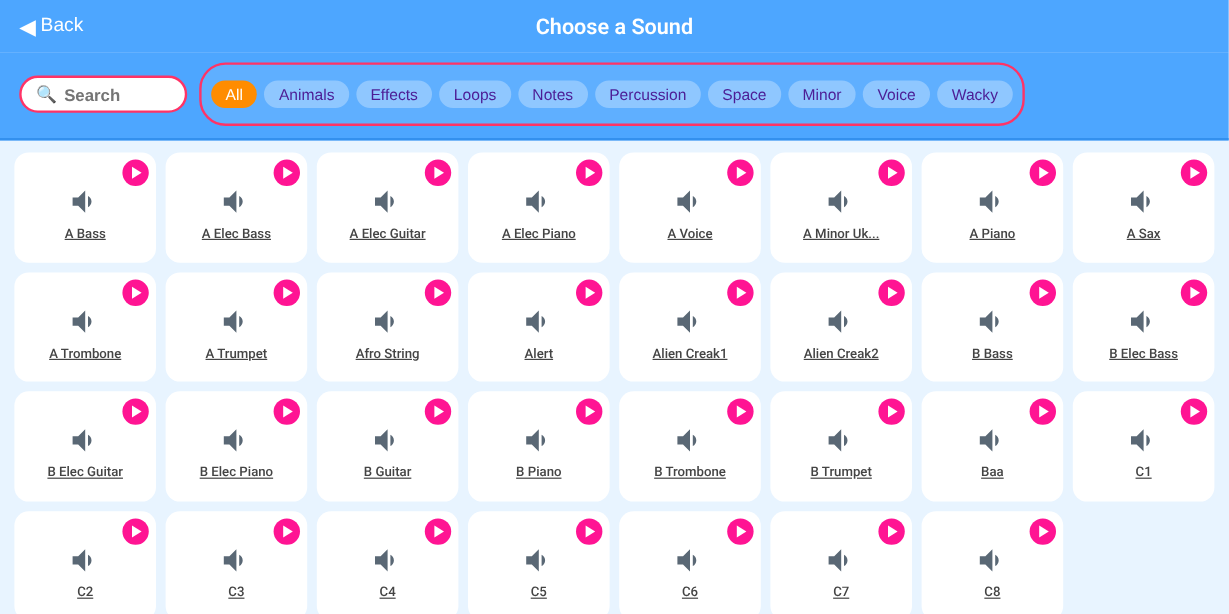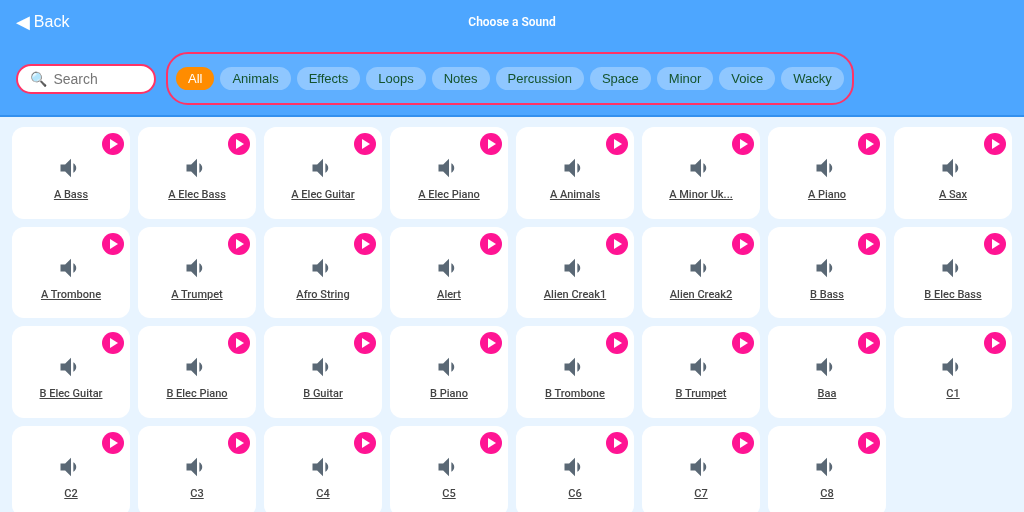--- a/index.html
+++ b/index.html
@@ -32,21 +32,21 @@
       border: none;
     }
     .back-arrow {
       font-size: 18px;
     }
     .header-title {
       position: absolute;
       left: 50%;
       transform: translateX(-50%);
       color: white;
-      font-size: 12px;
+      font-size: 18px;
       font-weight: 600;
     }
 
     
     .toolbar {
       background: #4da6ff;
       padding: 8px 16px 10px;
       display: flex;
       align-items: center;
       gap: 10px;
@@ -66,39 +66,40 @@
       color: #aaa;
       font-size: 14px;
     }
     .search-input {
       border: none;
       outline: none;
       font-size: 14px;
       color: #333;
       width: 90px;
       background: transparent;
+      font-weight: bold;
     }
     .filter-tabs {
       display: flex;
       gap: 6px;
       flex-wrap: nowrap;
       border: 2.5px solid #ff3366;
       border-radius: 22px;
       padding: 13px 8px;
       background: rgba(255,255,255,0.1);
     }
     .filter-tab {
       padding: 4px 12px;
       border-radius: 16px;
       font-size: 13px;
       font-weight: 500;
       cursor: pointer;
       border: none;
       background: rgba(255,255,255,0.3);
-      color: #14532d;
+      color: #4c1d95;
     }
     .filter-tab.active {
       background: #ff8c00;
       color: white;
     }
 
     
     .grid-container {
       padding: 10px 12px;
       display: grid;
@@ -227,21 +228,21 @@
       <div class="speaker"><svg viewBox="0 0 24 24" xmlns="http://www.w3.org/2000/svg">
   <path d="M3 9v6h4l5 5V4L7 9H3zm13.5 3c0-1.77-1.02-3.29-2.5-4.03v8.05c1.48-.73 2.5-2.25 2.5-4.02z"></path>
 </svg></div>
       <div class="sound-name">A Elec Piano</div>
     </div>
     <div class="sound-card">
       <div class="play-btn"></div>
       <div class="speaker"><svg viewBox="0 0 24 24" xmlns="http://www.w3.org/2000/svg">
   <path d="M3 9v6h4l5 5V4L7 9H3zm13.5 3c0-1.77-1.02-3.29-2.5-4.03v8.05c1.48-.73 2.5-2.25 2.5-4.02z"></path>
 </svg></div>
-      <div class="sound-name">A Animals</div>
+      <div class="sound-name">A Voice</div>
     </div>
     <div class="sound-card">
       <div class="play-btn"></div>
       <div class="speaker"><svg viewBox="0 0 24 24" xmlns="http://www.w3.org/2000/svg">
   <path d="M3 9v6h4l5 5V4L7 9H3zm13.5 3c0-1.77-1.02-3.29-2.5-4.03v8.05c1.48-.73 2.5-2.25 2.5-4.02z"></path>
 </svg></div>
       <div class="sound-name">A Minor Uk...</div>
     </div>
     <div class="sound-card">
       <div class="play-btn"></div>

